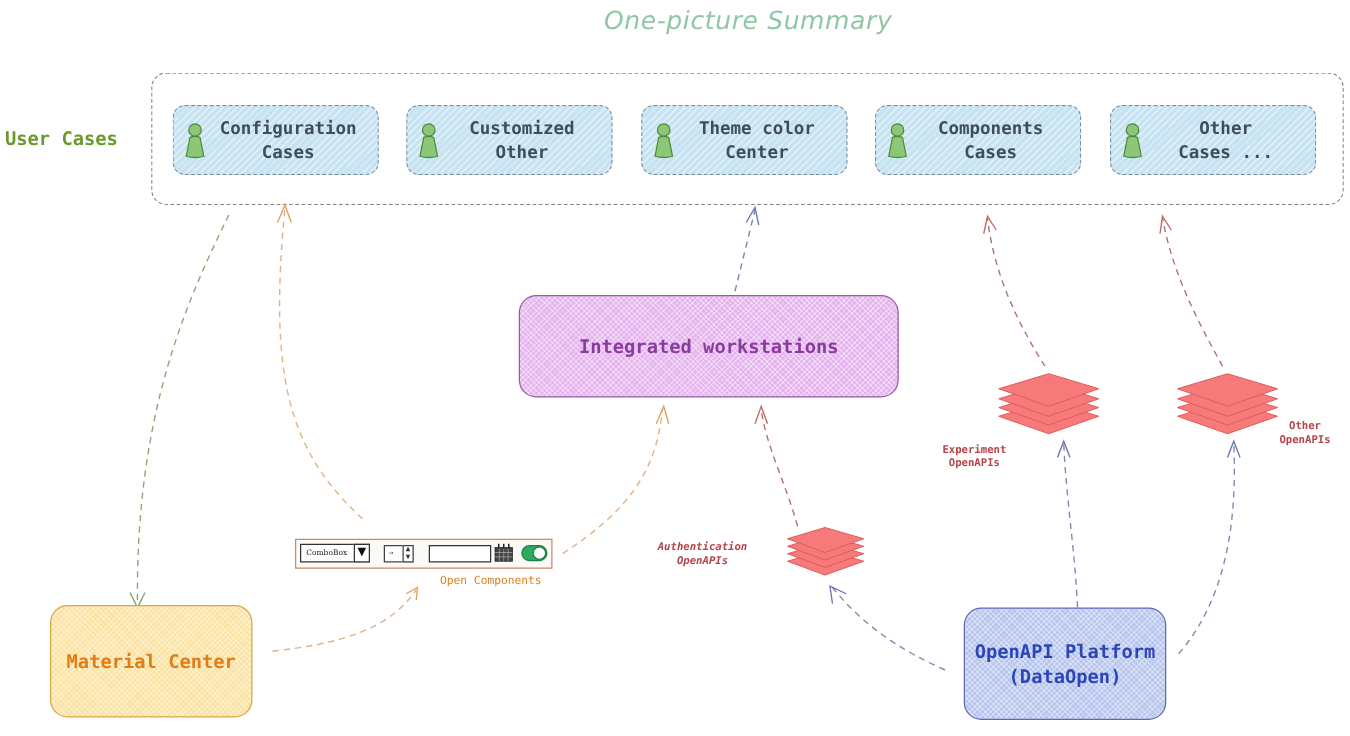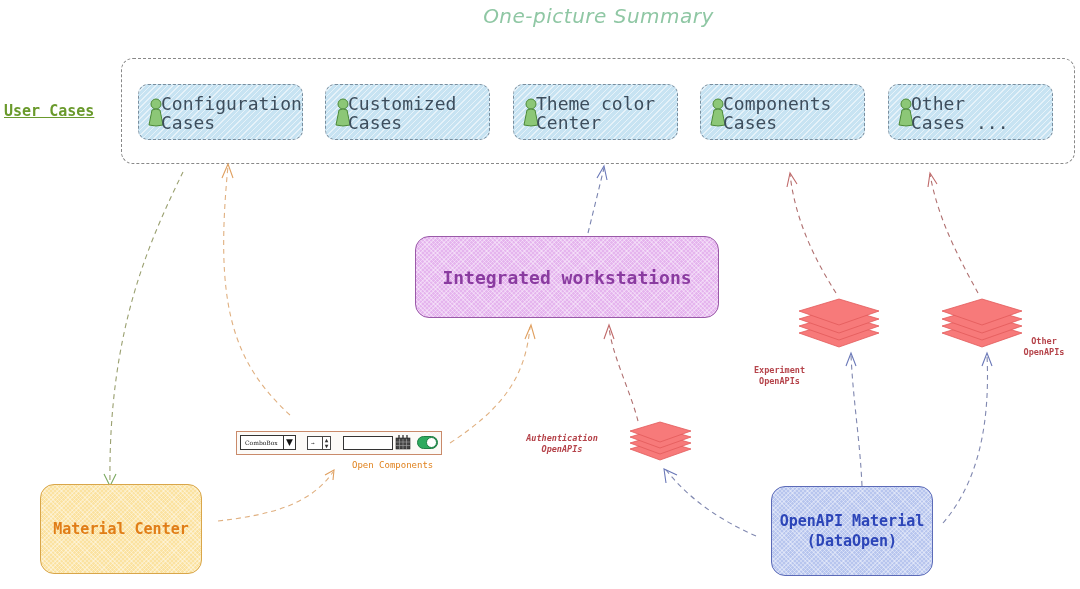--- a/index.html
+++ b/index.html
@@ -1,45 +1,45 @@
 <!DOCTYPE html>
 <html><head>
 <meta charset="utf-8">
 <style>
   html, body { margin: 0; padding: 0; background: #ffffff; }
   body { width: 1080px; height: 589px; position: relative; overflow: hidden; font-family: "DejaVu Sans Mono", monospace; }
   .abs { position: absolute; }
   #title { left: 0; width: 1197px; top: 4px; text-align: center; font-family: "DejaVu Sans", sans-serif; font-size: 20px; color: #8fc7a4; letter-spacing: 0.5px; font-style: italic; }
-  #user-cases-label { left: 4px; top: 102px; font-size: 15px; font-weight: bold; color: #6a9a2c; text-decoration: underline; }
+  #user-cases-label { left: 4px; top: 102px; font-size: 15px; font-weight: bold; color: #6a9a2c; }
   #user-cases-frame { left: 121px; top: 58px; width: 954px; height: 106px; border: 1.3px dashed #888; border-radius: 12px; box-sizing: border-box; }
   .case { position: absolute; top: 84px; width: 165px; height: 56px; box-sizing: border-box; border: 1.2px dashed #7a8e9e; border-radius: 10px;
           background-color: #c7e3f2;
           background-image: repeating-linear-gradient(135deg, rgba(255,255,255,0.55) 0 1px, rgba(255,255,255,0) 1px 4px); }
   .case .person { position: absolute; left: 9px; top: 12px; width: 16px; height: 30px; }
-  .case .label { position: absolute; left: 22px; right: 2px; top: 9px; font-size: 18px; font-weight: normal; color: #3d4d5c; line-height: 19px; white-space: pre-line; }
+  .case .label { position: absolute; left: 22px; right: 2px; top: 9px; text-align: center; font-size: 14px; font-weight: bold; color: #3d4d5c; line-height: 19px; white-space: pre-line; }
   .box { position: absolute; box-sizing: border-box; border-radius: 14px; display: flex; align-items: center; justify-content: center; text-align: center; font-weight: bold; }
-  #integrated { left: 415px; top: 236px; width: 304px; height: 82px; border: 1.3px solid #9a5aa8; color: #8a3ba0; font-size: 18px;
+  #integrated { left: 415px; top: 236px; width: 304px; height: 82px; border: 1.3px solid #9a5aa8; color: #8a3ba0; font-size: 15px;
                 background-color: #e5b4ee; background-image: repeating-linear-gradient(45deg, rgba(255,255,255,0.35) 0 1px, rgba(255,255,255,0) 1px 3px), repeating-linear-gradient(-45deg, rgba(255,255,255,0.35) 0 1px, rgba(255,255,255,0) 1px 3px); }
   #material { left: 40px; top: 484px; width: 162px; height: 90px; border: 1.3px solid #d9a64a; color: #e07d17; font-size: 15px;
               background-color: #fbe2a0; background-image: repeating-linear-gradient(45deg, rgba(255,255,255,0.35) 0 1px, rgba(255,255,255,0) 1px 3px), repeating-linear-gradient(-45deg, rgba(255,255,255,0.35) 0 1px, rgba(255,255,255,0) 1px 3px); }
   #openapi { left: 771px; top: 486px; width: 162px; height: 90px; border: 1.3px solid #5c6bb8; color: #2c45b8; font-size: 15px; line-height: 20px; white-space: pre-line;
              background-color: #b7c5ee; background-image: repeating-linear-gradient(45deg, rgba(255,255,255,0.35) 0 1px, rgba(255,255,255,0) 1px 3px), repeating-linear-gradient(-45deg, rgba(255,255,255,0.35) 0 1px, rgba(255,255,255,0) 1px 3px); }
   #components-strip { left: 236px; top: 431px; width: 206px; height: 24px; border: 1.3px solid #c98a6a; box-sizing: border-box; background: #fcfaf7; }
   .combo { position: absolute; left: 3px; top: 3px; width: 56px; height: 15px; border: 1px solid #333; background: #fff; box-sizing: border-box; font-family: "DejaVu Serif", serif; font-size: 6px; line-height: 13px; padding-left: 4px; color: #222; }
   .combo-btn { position: absolute; right: -1px; top: -1px; width: 13px; height: 15px; border: 1px solid #333; box-sizing: border-box; background: #fff; font-size: 9px; line-height: 13px; text-align: center; color: #111; }
   .stepper { position: absolute; left: 70px; top: 4px; width: 24px; height: 14px; border: 1px solid #444; box-sizing: border-box; background: #fff; font-size: 6px; line-height: 12px; padding-left: 3px; color: #333; }
   .stepper-btn { position: absolute; right: -1px; top: -1px; width: 9px; height: 14px; border: 1px solid #444; box-sizing: border-box; font-size: 6px; line-height: 6px; text-align: center; background: #fff; }
   .textfield { position: absolute; left: 106px; top: 4px; width: 50px; height: 14px; border: 1px solid #333; background: #fff; box-sizing: border-box; }
   .calendar { position: absolute; left: 158px; top: 2px; width: 16px; height: 16px; }
   .toggle { position: absolute; left: 180px; top: 4px; width: 21px; height: 13px; border-radius: 7px; background: #2eaa5f; border: 1px solid #1f7f45; box-sizing: border-box; }
   .toggle-knob { position: absolute; right: 0px; top: 0px; width: 11px; height: 11px; border-radius: 50%; background: #fff; border: 1px solid #1f7f45; box-sizing: border-box; }
   #components-label { left: 352px; top: 460px; font-size: 9px; color: #e0821e; }
   .api-label { position: absolute; font-size: 8.5px; font-weight: bold; color: #b5434a; text-align: center; line-height: 11px; white-space: pre-line; }
   #auth-label { left: 522px; top: 433px; width: 80px; font-style: italic; }
-  #exp-label { left: 747px; top: 365px; width: 65px; }
+  #exp-label { left: 747px; top: 355px; width: 65px; }
   #other-label { left: 1015px; top: 336px; width: 58px; }
   svg#arrows { position: absolute; left: 0; top: 0; }
 </style>
 </head>
 <body>
 
 <div id="title" class="abs">One-picture Summary</div>
 
 <div id="user-cases-label" class="abs">User Cases</div>
 <div id="user-cases-frame" class="abs"></div>
@@ -51,21 +51,21 @@
     </svg>
   <div class="label">Configuration
 Cases</div>
 </div>
 <div class="case" style="left:325px">
   <svg class="person" viewBox="0 0 16 30">
       <circle cx="8" cy="7" r="5" fill="#8cc777" stroke="#4d8a3a" stroke-width="1"></circle>
       <path d="M4 13 Q8 11 12 13 L15 28 Q8 30 1 28 Z" fill="#8cc777" stroke="#4d8a3a" stroke-width="1"></path>
     </svg>
   <div class="label">Customized
-Cases</div>
+Other</div>
 </div>
 <div class="case" style="left:513px">
   <svg class="person" viewBox="0 0 16 30">
       <circle cx="8" cy="7" r="5" fill="#8cc777" stroke="#4d8a3a" stroke-width="1"></circle>
       <path d="M4 13 Q8 11 12 13 L15 28 Q8 30 1 28 Z" fill="#8cc777" stroke="#4d8a3a" stroke-width="1"></path>
     </svg>
   <div class="label">Theme color
 Center</div>
 </div>
 <div class="case" style="left:700px">
@@ -142,21 +142,21 @@
   <g fill="#f77a7a" stroke="#e25a5a" stroke-width="0.8">
     <path d="M942 333 L982 321 L1022 333 L982 347 Z"></path>
     <path d="M942 326 L982 314 L1022 326 L982 340 Z"></path>
     <path d="M942 319 L982 307 L1022 319 L982 333 Z"></path>
     <path d="M942 311 L982 299 L1022 311 L982 325 Z"></path>
   </g>
 </svg>
 
 <div id="integrated" class="box">Integrated workstations</div>
 <div id="material" class="box">Material Center</div>
-<div id="openapi" class="box">OpenAPI Material
+<div id="openapi" class="box">OpenAPI Platform
 (DataOpen)</div>
 
 <div id="components-strip" class="abs">
   <div class="combo">
     <span>ComboBox</span>
     <span class="combo-btn">▼</span>
   </div>
   <div class="stepper">
     <span>→</span>
     <span class="stepper-btn">▲<br>▼</span>

